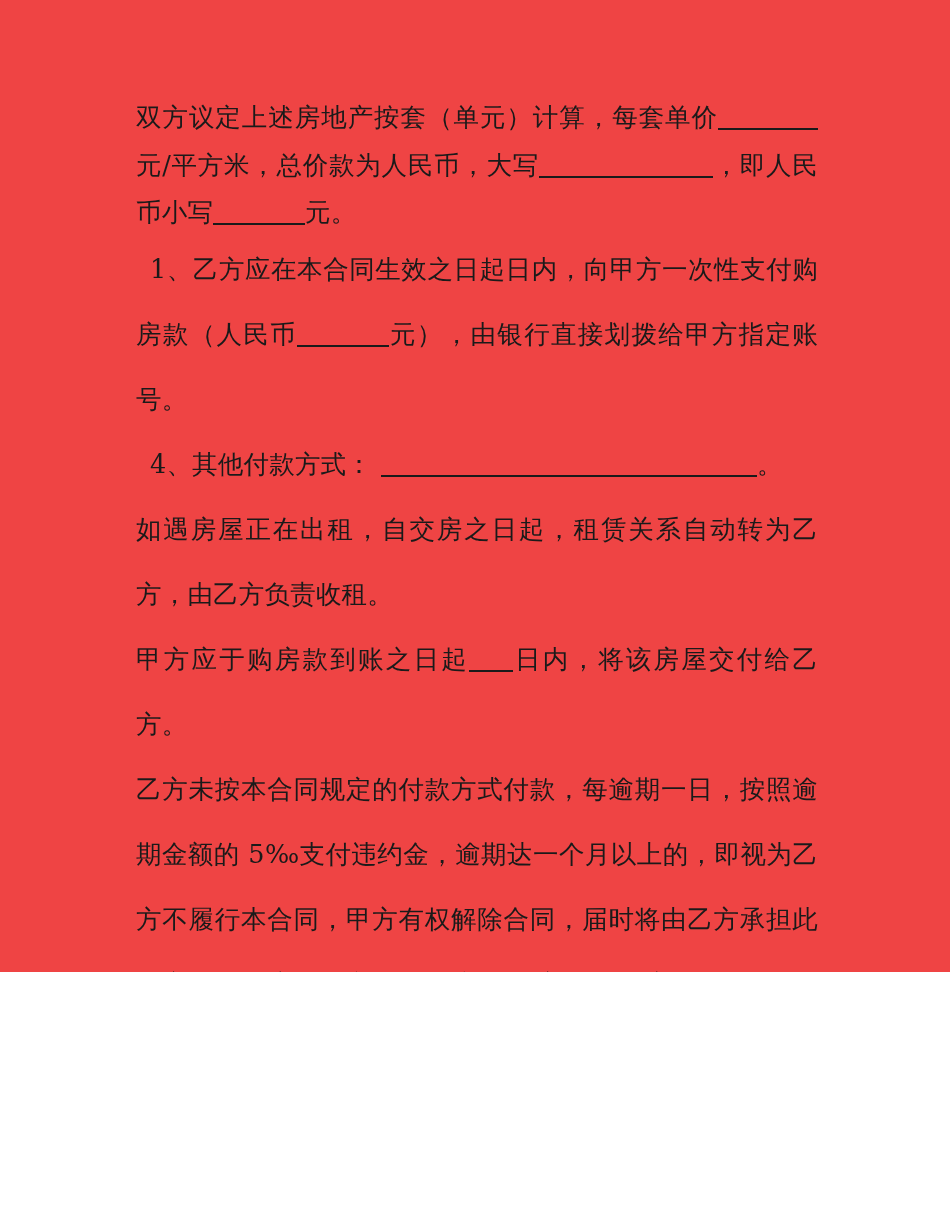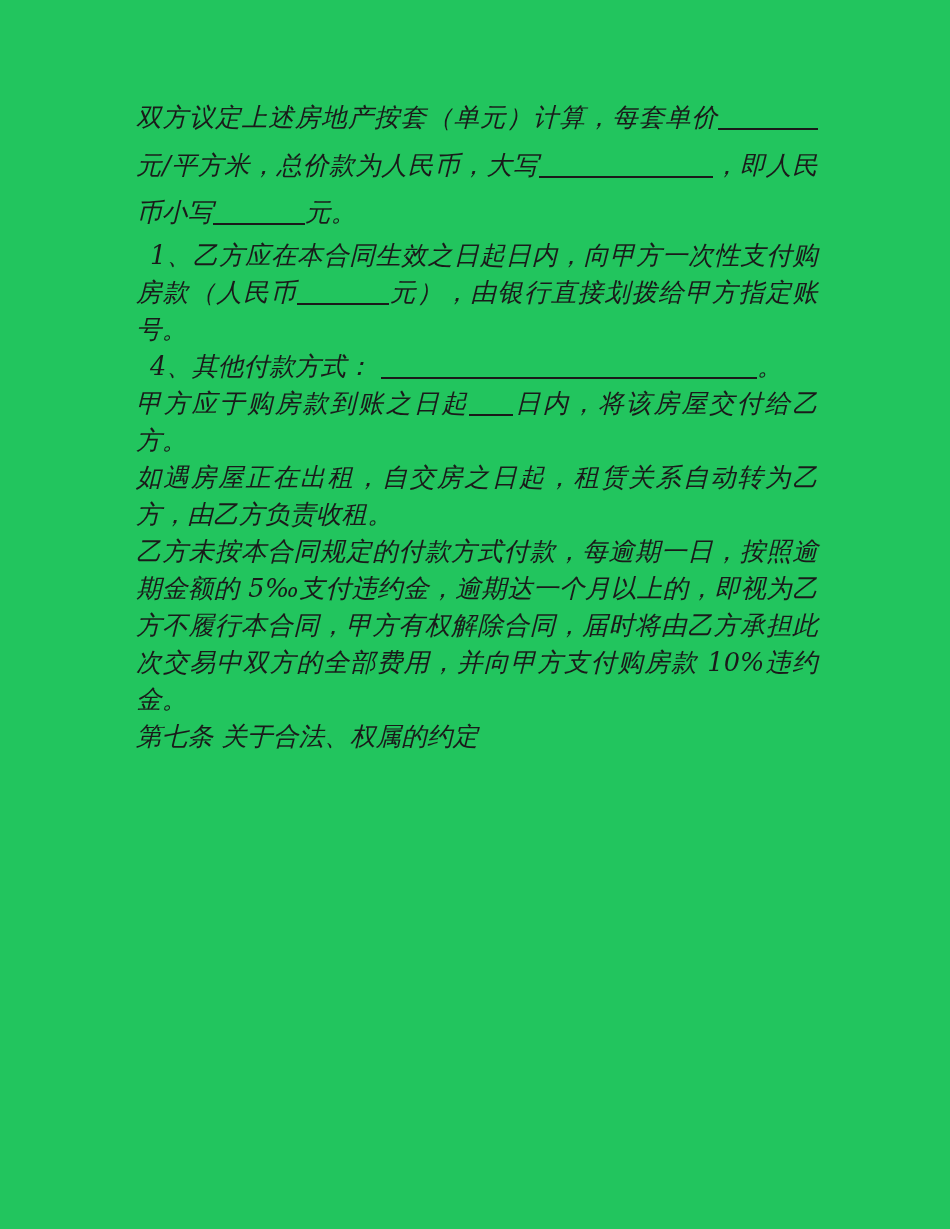--- a/index.html
+++ b/index.html
@@ -6,25 +6,24 @@
     margin: 0;
     padding: 0;
     background: #ffffff;
   }
   body {
     font-family: "DejaVu Serif", "Liberation Serif", serif;
   }
   #page {
     position: relative;
     width: 950px;
-    height: 1229px;
-    background: #22c55e;
+    height: 972px;
+    background: #ef4444;
     overflow: hidden;
     box-sizing: border-box;
-    font-style: italic;
   }
   #content {
     position: absolute;
     left: 136px;
     top: 94px;
     width: 682px;
   }
   p {
     margin: 0;
     color: #1a1a1a;
@@ -33,21 +32,21 @@
     text-align: justify;
     text-justify: inter-character;
     word-break: break-all;
     font-family: "DejaVu Serif", "Liberation Serif", serif;
   }
   p.wide {
     line-height: 47.5px;
     margin-bottom: 0px;
   }
   p.body {
-    line-height: 37px;
+    line-height: 65px;
   }
   p.indent {
     text-indent: 14px;
   }
   .blank {
     display: inline-block;
     border-bottom: 2px solid #1a1a1a;
     vertical-align: -4px;
     height: 17px;
   }
@@ -64,23 +63,23 @@
 <div id="page">
   <div id="content">
 
     <p class="wide"><span>双方议定上述房地产按套（单元）计算，每套单价</span><span class="blank b-md"></span><span>元/平方米，总价款为人民币，大写</span><span class="blank b-lg"></span><span>，即人民币小写</span><span class="blank b-sm"></span><span>元。</span></p>
 
     <p class="body indent"><span>1、乙方应在本合同生效之日起日内，向甲方一次性支付购房款（人民币</span><span class="blank b-sm"></span><span>元），由银行直接划拨给甲方指定账号。</span></p>
 
 
     <p class="body indent"><span>4、其他付款方式：</span><span class="sp"></span><span class="blank b-xl"></span><span>。</span></p>
 
+    <p class="body"><span>如遇房屋正在出租，自交房之日起，租赁关系自动转为乙方，由乙方负责收租。</span></p>
+
     <p class="body"><span>甲方应于购房款到账之日起</span><span class="blank b-xs"></span><span>日内，将该房屋交付给乙方。</span></p>
-
-    <p class="body"><span>如遇房屋正在出租，自交房之日起，租赁关系自动转为乙方，由乙方负责收租。</span></p>
 
     <p class="body"><span>乙方未按本合同规定的付款方式付款，每逾期一日，按照逾期金额的 5‰支付违约金，逾期达一个月以上的，即视为乙方不履行本合同，甲方有权解除合同，届时将由乙方承担此次交易中双方的全部费用，并向甲方支付购房款 10%违约金。</span></p>
 
 
     <p class="body"><span>第七条 关于合法、权属的约定</span></p>
 
   </div>
 </div>
 
 </body></html>

